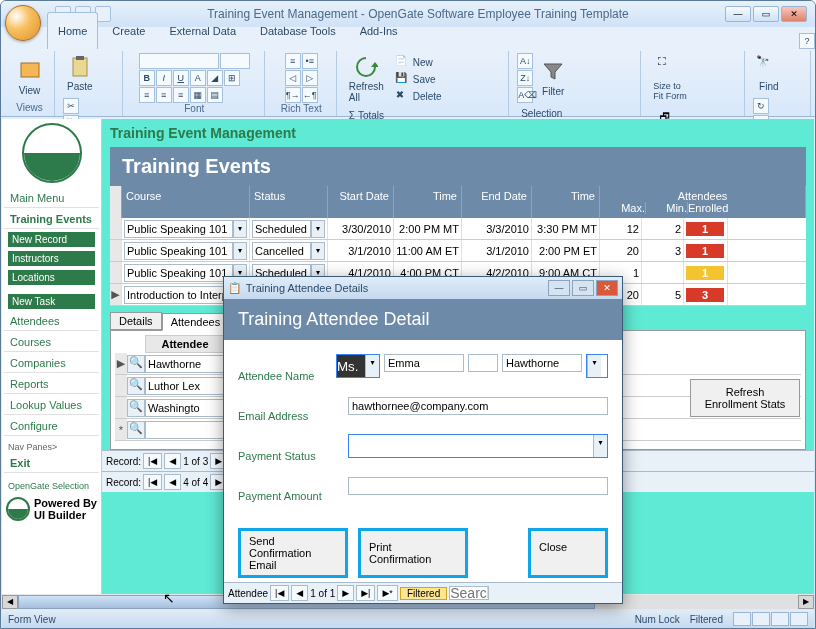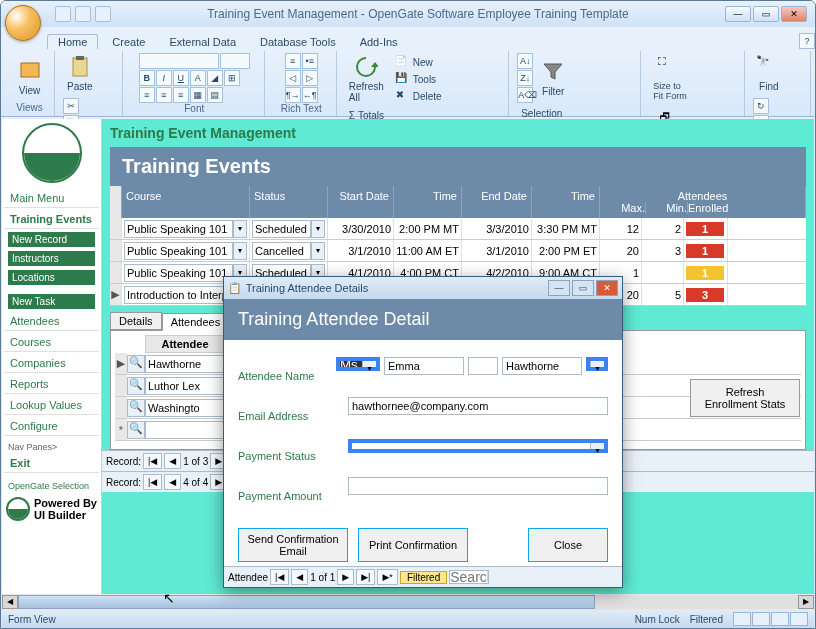--- a/index.html
+++ b/index.html
@@ -7,21 +7,21 @@
 .window-frame { width: 816px; height: 629px; border: 1px solid #5a7a9a; background: linear-gradient(to bottom, #e8f1fb, #d6e6f7); position: relative; border-radius: 6px 6px 0 0; overflow: hidden; }
 .titlebar { height: 26px; display: flex; align-items: center; padding: 0 8px; background: linear-gradient(to bottom, #e8f1fb, #cfe2f7); }
 .office-orb { width: 36px; height: 36px; border-radius: 50%; background: radial-gradient(circle at 30% 30%, #fff, #f8c060 40%, #e0902a); border: 1px solid #aa7020; position: absolute; top: 4px; left: 4px; z-index: 20; box-shadow: 0 1px 3px rgba(0,0,0,.3); }
 .qat { display: flex; gap: 4px; margin-left: 46px; }
 .qat-btn { width: 16px; height: 16px; background: #e8f1fb; border: 1px solid #a5c0de; border-radius: 2px; cursor: pointer; }
 .title-text { flex: 1; text-align: center; color: #4a6a8a; font-size: 12px; }
 .win-controls { display: flex; gap: 2px; }
 .win-btn { width: 26px; height: 16px; background: linear-gradient(to bottom,#f5faff,#d0e2f4); border: 1px solid #9ab6d6; border-radius: 2px; font-size: 9px; line-height: 14px; text-align: center; cursor: pointer; }
 .win-btn.close { background: linear-gradient(to bottom,#f7c7c0,#e0826a); }
 .ribbon-tabs { display: flex; align-items: flex-end; height: 22px; margin-left: 46px; gap: 4px; padding-top: 2px; }
-.ribbon-tab { padding: 1px 10px; font-size: 11px; color: #2a4a6a; cursor: pointer; border-radius: 3px 3px 0 0; }
+.ribbon-tab { padding: 12px 10px; font-size: 11px; color: #2a4a6a; cursor: pointer; border-radius: 3px 3px 0 0; }
 .ribbon-tab.active { background: #e9f1fb; border: 1px solid #a5c0de; border-bottom: none; }
 .ribbon { height: 68px; background: linear-gradient(to bottom,#e9f1fb,#d8e8fa); border-bottom: 1px solid #9ab6d6; display: flex; padding: 2px 4px 0 4px; gap: 2px; }
 .rgroup { border-right: 1px solid #b2cce6; padding: 2px 6px; display: flex; flex-direction: column; align-items: center; min-width: 50px; }
 .rgroup-content { flex: 1; display: flex; gap: 4px; align-items: center; flex-wrap: wrap; }
 .rgroup-label { font-size: 10px; color: #4a6a8a; text-align: center; height: 12px; }
 .big-btn { display: flex; flex-direction: column; align-items: center; gap: 2px; padding: 2px 4px; cursor: pointer; border-radius: 3px; }
 .big-btn .ico { width: 24px; height: 24px; }
 .big-btn span:last-child { font-size: 10px; color: #2a4a6a; }
 .small-btn { display: flex; align-items: center; gap: 3px; padding: 1px 4px; cursor: pointer; font-size: 10px; color: #2a4a6a; border-radius: 2px; }
 .small-btn .ico { width: 14px; height: 14px; }
@@ -87,26 +87,26 @@
 .modal { position: absolute; left: 222px; top: 275px; width: 400px; background: #fff; border: 1px solid #3a5a7a; box-shadow: 0 4px 16px rgba(0,0,0,.4); z-index: 100; }
 .modal-titlebar { height: 22px; background: linear-gradient(to bottom,#e0ecf8,#c5d9ef); display: flex; align-items: center; padding: 0 4px; font-size: 11px; color: #2a4a6a;}
 .modal-titlebar .spacer{flex:1;}
 .modal-tb-btn { width: 22px; height: 16px; border: 1px solid #8aa4c0; background: #d6e4f2; font-size:9px; text-align:center; line-height:14px; margin-left:2px; cursor:pointer;}
 .modal-tb-btn.close{ background:#d85a3a; color:#fff;}
 .modal-header { background: #6d8aa8; color: #fff; padding: 10px 14px; font-size: 18px; }
 .modal-body { padding: 10px 14px; }
 .form-row { display: flex; align-items: center; margin-bottom: 8px; font-size: 11px; }
 .form-row label { width: 110px; color: #2d7a4a; margin-top: 20px; }
 .form-row input[type=text] { border: 1px solid #abc; height: 18px; font-size: 11px; padding: 0 3px; flex:1;}
-.form-row .sel { border: 4px solid #3b82f6; height: 14px; display:flex;}
+.form-row .sel { border: 1px solid #3b82f6; height: 24px; display:flex;}
 .form-row .sel input{border:none;flex:1;min-width:0;}
 .form-row .sel .dd{width:14px;background:#e8f0f8;border-left:1px solid #abc;text-align:center;font-size:8px;line-height:16px;cursor:pointer;}
 .name-group{display:flex;gap:4px;flex:1;}
 .modal-footer { display:flex; gap:10px; padding:8px 14px 4px; }
-.modal-btn { border:1px solid #0ea5e9; background:#f0f0f0; padding:4px 8px; font-size:11px; cursor:pointer; text-align:center;}
+.modal-btn { border:3px solid #0ea5e9; background:#f0f0f0; padding:4px 8px; font-size:11px; cursor:pointer; }
 .statusbar { position: absolute; bottom: 0; left:1px; right:1px; height: 18px; background: linear-gradient(to bottom,#e0ecf8,#c5d9ef); display:flex; align-items:center; padding:0 6px; font-size:10px; color:#2a4a6a;}
 .statusbar .spacer{flex:1;}
 .view-btns{display:flex;gap:1px;}
 .view-btns .vb{width:18px;height:14px;border:1px solid #9ab6d6;background:#e8f1fb;cursor:pointer;}
 .hscroll { position:absolute; bottom:18px; left:1px; right:1px; height:16px; background:#e8e8e8; display:flex; align-items:center;}
 .hscroll .arrow{width:16px;height:14px;border:1px solid #999;background:#d8d8d8;text-align:center;font-size:8px;line-height:12px;cursor:pointer;}
 .hscroll .track{flex:1;height:14px;background:#e0e0e0;position:relative;}
 .hscroll .thumb{position:absolute;left:0;top:0;width:74%;height:100%;background:linear-gradient(to bottom,#cfe2f7,#a5c0de);border:1px solid #8aa4c0;}
 .cursor-arrow{position:absolute;left:162px;bottom:22px;font-size:14px;color:#000;z-index:50;pointer-events:none;}
 .ico svg { width:100%; height:100%; }
@@ -217,21 +217,21 @@
             <span style="white-space:pre-line">Refresh
 All</span>
           </div>
         <div class="vstack">
           <div class="small-btn">
               <span class="ico">📄</span>
               <span>New</span>
             </div>
           <div class="small-btn">
               <span class="ico">💾</span>
-              <span>Tools</span>
+              <span>Save</span>
             </div>
           <div class="small-btn">
               <span class="ico">✖</span>
               <span>Delete</span>
             </div>
         </div>
         <div class="vstack">
           <div class="small-btn">
               <span>Σ</span>
               <span>Totals</span>

